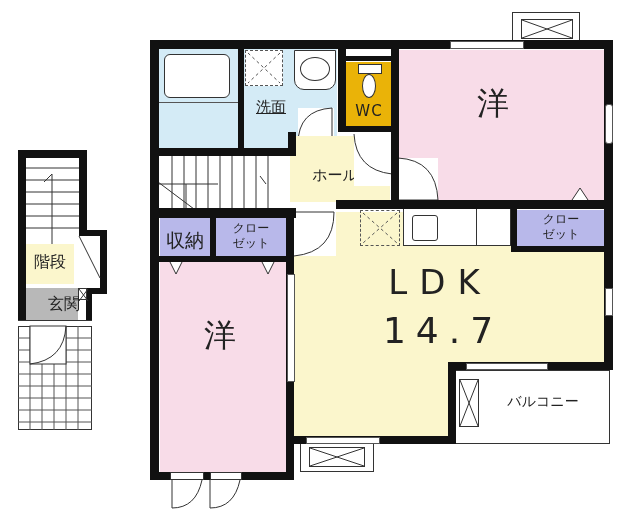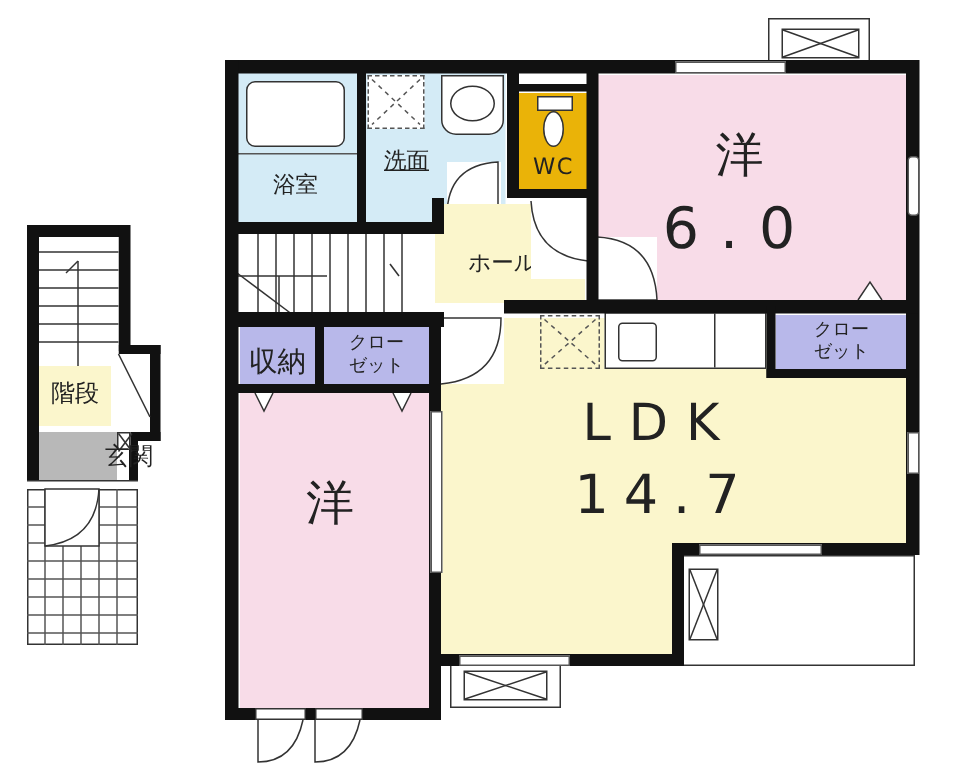--- a/index.html
+++ b/index.html
@@ -47,21 +47,21 @@
     </svg>
   </div>
   <div class="thin" style="left:78px;top:288px;width:9px;height:12px;">
     <svg width="9" height="12">
         <line x1="0" y1="0" x2="9" y2="12" stroke="#333"></line>
         <line x1="9" y1="0" x2="0" y2="12" stroke="#333"></line>
       </svg>
   </div>
 
   <div class="room" style="left:26px;top:288px;width:52px;height:32px;background:#b8b8b8;">
-    <div class="label" style="left:0;top:6px;width:76px;font-size:16px;text-align:right;">玄関</div>
+    <div class="label" style="left:0;top:6px;width:76px;font-size:16px;">玄関</div>
   </div>
   <div class="wall" style="left:18px;top:320px;width:74px;height:6px;background:#fff;border-top:1px solid #333;"></div>
 
   <div class="room" style="left:18px;top:326px;width:74px;height:104px;background:#fff;">
     <svg width="74" height="104">
       <rect x="0.5" y="0.5" width="73" height="103" fill="none" stroke="#333"></rect>
       <line x1="0" y1="12" x2="74" y2="12" stroke="#555"></line>
       <line x1="0" y1="24" x2="74" y2="24" stroke="#555"></line>
       <line x1="0" y1="36" x2="74" y2="36" stroke="#555"></line>
       <line x1="0" y1="48" x2="74" y2="48" stroke="#555"></line>
@@ -78,21 +78,20 @@
       <path d="M12 38 Q46 34 48 0" fill="none" stroke="#333"></path>
     </svg>
   </div>
 </div>
 
 <div>
 
   <div class="room" style="left:158px;top:48px;width:84px;height:100px;background:#d4ebf6;">
     <div class="abs" style="left:6px;top:6px;width:64px;height:42px;border:1px solid #333;border-radius:6px;background:#fff;"></div>
     <div class="abs" style="left:0;top:54px;width:84px;height:1px;background:#555;"></div>
-    <div class="label" style="left:0;top:66px;width:78px;font-size:15px;">浴室</div>
   </div>
 
   <div class="room" style="left:242px;top:48px;width:95px;height:104px;background:#d4ebf6;">
     <div class="abs" style="left:3px;top:2px;width:36px;height:34px;border:1px dashed #555;background:#fff;">
       <svg width="36" height="34">
           <line x1="2" y1="2" x2="34" y2="32" stroke="#555" stroke-dasharray="3,3"></line>
           <line x1="34" y1="2" x2="2" y2="32" stroke="#555" stroke-dasharray="3,3"></line>
         </svg>
     </div>
     <div class="abs" style="left:52px;top:2px;width:40px;height:38px;border:1px solid #333;background:#fff;border-radius:0 0 10px 10px;">
@@ -134,21 +133,20 @@
     <div class="label" style="left:0;top:30px;width:90px;font-size:15px;">ホール</div>
   </div>
   <div class="abs" style="left:354px;top:134px;width:38px;height:52px;background:#fff;">
     <svg width="38" height="52">
         <path d="M0 0 Q2 36 38 40 L38 0" fill="none" stroke="#333"></path>
       </svg>
   </div>
 
   <div class="room" style="left:398px;top:50px;width:206px;height:150px;background:#f8dce8;">
     <div class="label" style="left:40px;top:32px;width:110px;font-size:32px;">洋</div>
-    <div class="label" style="left:30px;top:80px;width:130px;font-size:38px;letter-spacing:14px;">6.0</div>
     <div class="abs" style="left:0;top:108px;width:40px;height:42px;background:#fff;">
       <svg width="40" height="42">
           <path d="M0 0 Q38 2 40 42 L0 42" fill="none" stroke="#333"></path>
         </svg>
     </div>
     <svg width="20" height="20" style="left:172px;top:134px;">
         <path d="M2 16 L10 4 L18 16" fill="#fff" stroke="#333"></path>
       </svg>
   </div>
 
@@ -198,20 +196,21 @@
       </svg>
   </div>
 
   <div class="thin" style="left:452px;top:370px;width:158px;height:74px;">
     <div class="abs" style="left:6px;top:8px;width:18px;height:46px;border:1px solid #333;">
       <svg width="18" height="46">
           <line x1="0" y1="0" x2="18" y2="46" stroke="#333"></line>
           <line x1="18" y1="0" x2="0" y2="46" stroke="#333"></line>
         </svg>
     </div>
+    <div class="label" style="left:40px;top:22px;width:100px;font-size:14px;">バルコニー</div>
   </div>
 
   <div class="thin" style="left:512px;top:12px;width:68px;height:32px;">
     <div class="abs" style="left:8px;top:6px;width:50px;height:18px;border:1px solid #333;">
       <svg width="50" height="18">
           <line x1="0" y1="0" x2="50" y2="18" stroke="#333"></line>
           <line x1="50" y1="0" x2="0" y2="18" stroke="#333"></line>
         </svg>
     </div>
   </div>

